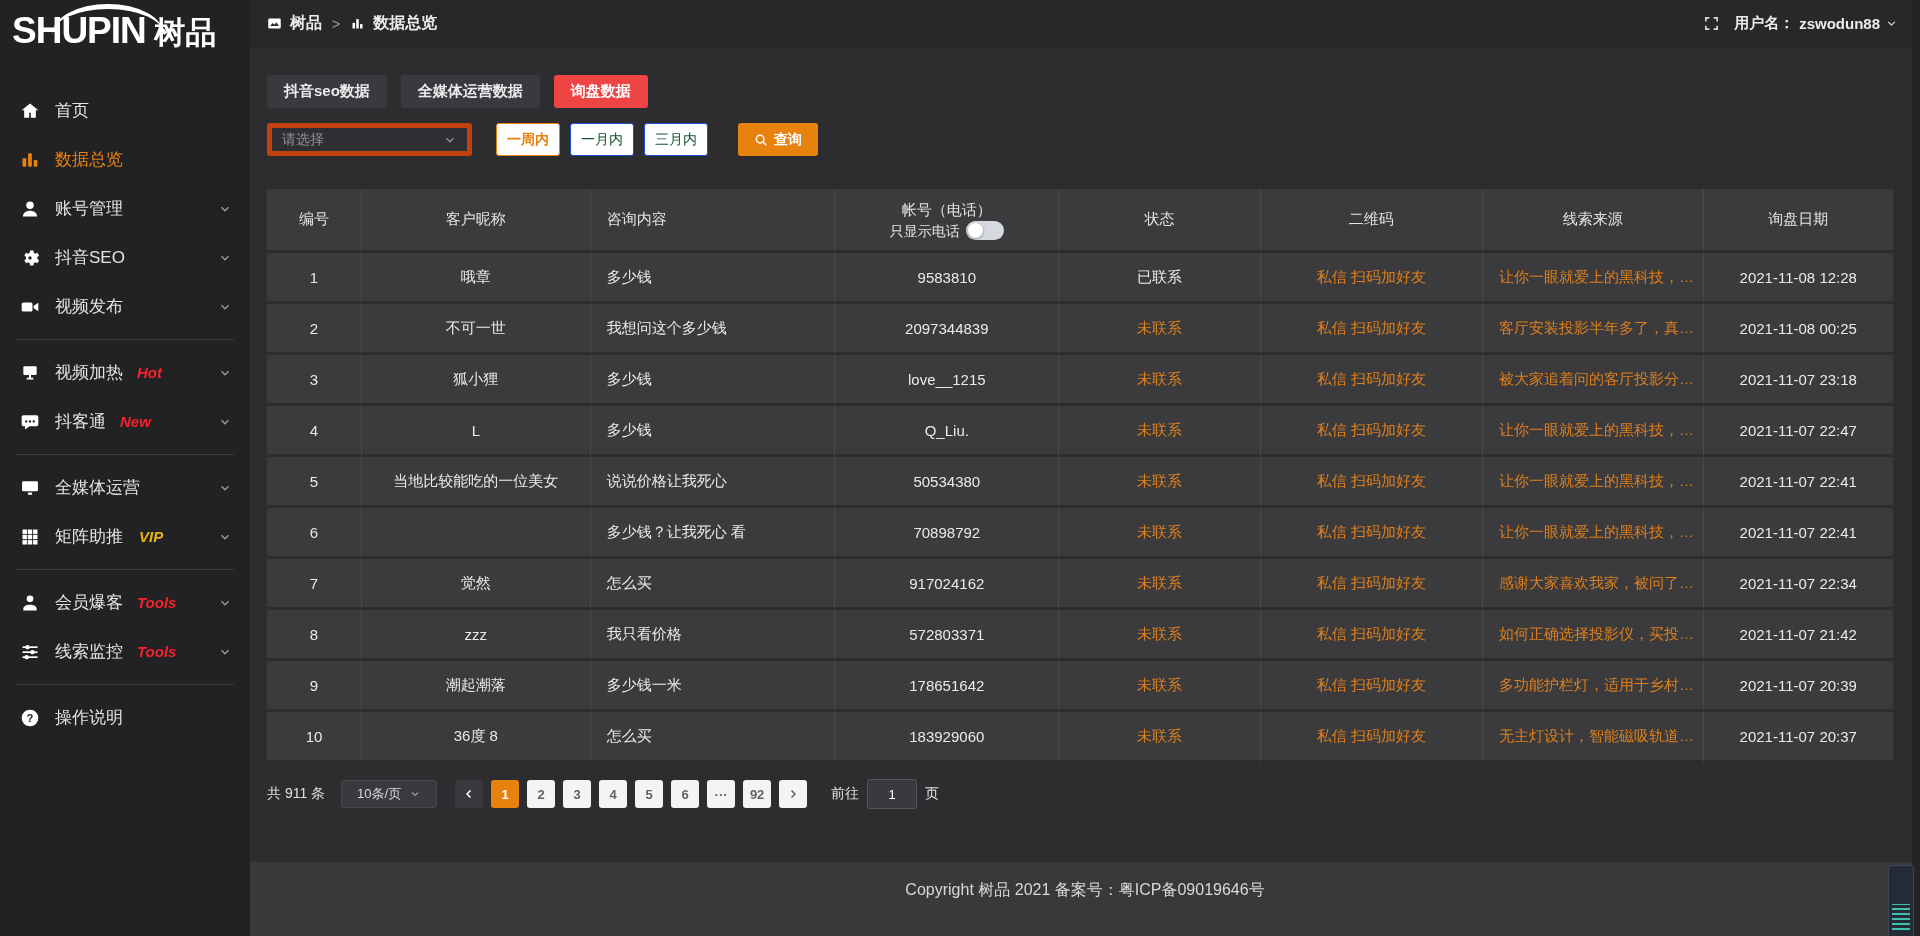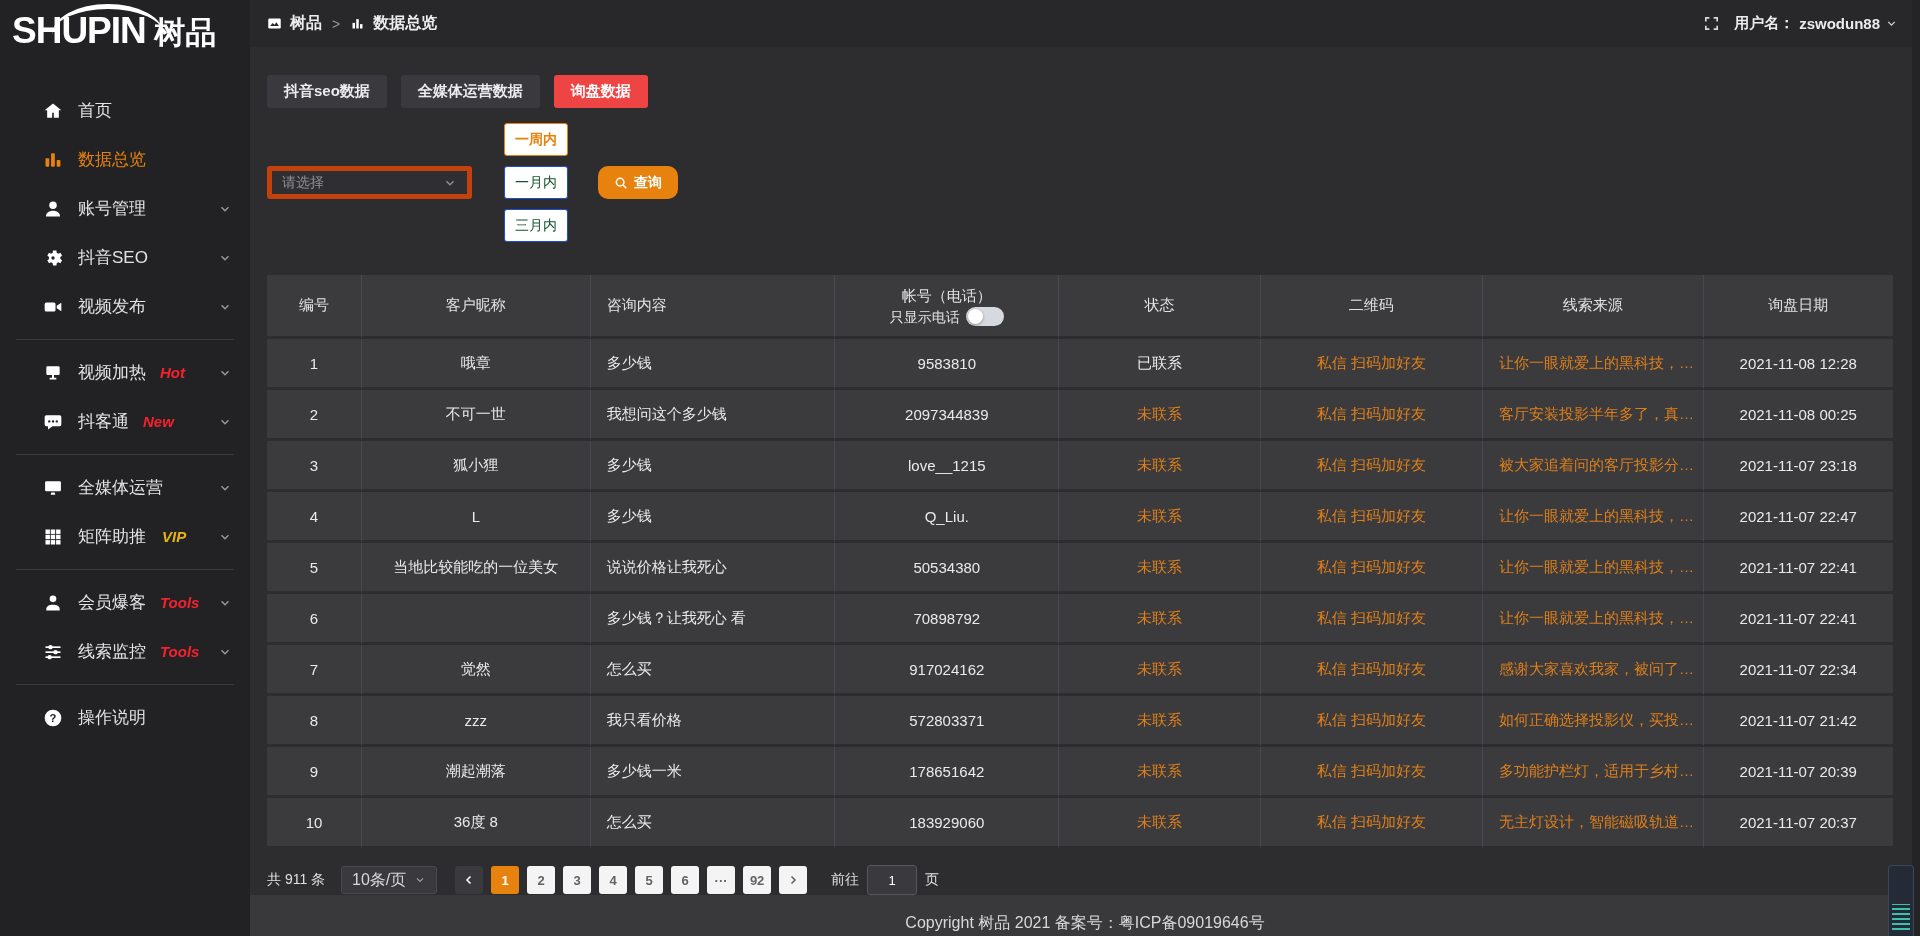--- a/index.html
+++ b/index.html
@@ -8,21 +8,21 @@
   .app{width:1920px;height:936px;display:flex;position:relative;justify-content:flex-end;}
 
   
   .sidebar{width:250px;flex:0 0 250px;background:#222225;height:936px;color:#e3e3e5;}
   .logo{position:relative;height:62px;padding:10px 0 0 12px;white-space:nowrap;}
   .logo-arc{position:absolute;left:52px;top:4px;width:112px;height:26px;
             border-top:5px solid #fff;border-radius:50% 50% 0 0 / 100% 100% 0 0;}
   .logo-en{font-size:37px;font-weight:bold;color:#fff;letter-spacing:-1px;}
   .logo-cn{font-size:31px;font-weight:bold;color:#fff;margin-left:4px;}
   .side-menu{margin-top:14px;}
-  .side-item{display:flex;align-items:center;height:49px;padding:0 18px 0 43px;cursor:pointer;}
+  .side-item{display:flex;align-items:center;height:49px;padding:0 18px 0 20px;cursor:pointer;}
   .side-item .s-icon{width:20px;height:20px;margin-right:15px;color:#fff;flex:0 0 20px;}
   .side-item .s-icon svg{width:20px;height:20px;display:block;}
   .side-item .s-label{font-size:17px;color:#e3e3e5;}
   .side-item.active .s-label,.side-item.active .s-icon{color:#e8820e;}
   .s-badge{font-size:15px;font-weight:bold;font-style:italic;margin-left:14px;}
   .s-chev{margin-left:auto;color:#9a9a9e;width:14px;height:14px;}
   .s-chev svg{width:14px;height:14px;display:block;}
   .side-divider{height:1px;background:#3a3a3e;margin:8px 16px;}
 
   
@@ -47,25 +47,25 @@
        color:#ececee;font-size:15px;font-weight:bold;cursor:pointer;
        font-family:inherit;}
   .tab.active{background:#ef4444;color:#fff;}
 
   
   .filters{display:flex;align-items:center;margin-top:15px;}
   .sel{width:205px;height:33px;background:#2f2f33;border:5px solid #c2410c;border-radius:3px;
        display:flex;align-items:center;padding:0 10px;color:#8f8f94;font-size:14px;cursor:pointer;box-sizing:border-box;}
   .sel .sel-chev{margin-left:auto;width:14px;height:14px;color:#8f8f94;}
   .sel .sel-chev svg{width:14px;height:14px;display:block;}
-  .range-group{display:flex;gap:10px;margin-left:32px;flex-direction:column;}
+  .range-group{display:flex;gap:10px;margin-left:24px;}
   .range-btn{height:33px;min-width:62px;padding:0 10px;border-radius:3px;border:1px solid #1d4ed8;
              background:#fff;color:#14532d;font-size:14px;cursor:pointer;font-family:inherit;}
   .range-btn.active{border:1px solid #e8820e;color:#e8820e;font-weight:bold;}
-  .search-btn{margin-left:30px;height:33px;padding:0 16px;border:none;border-radius:10px;
+  .search-btn{margin-left:30px;height:33px;padding:0 16px;border:none;border-radius:3px;
               background:#e8820e;color:#fff;font-size:14px;font-weight:bold;cursor:pointer;
               display:flex;align-items:center;gap:6px;font-family:inherit;}
   .search-btn .q-icon{width:14px;height:14px;color:#fff;}
   .search-btn .q-icon svg{width:14px;height:14px;display:block;}
 
   
   table{width:100%;border-collapse:separate;border-spacing:0;margin-top:33px;table-layout:fixed;}
   th,td{background:#3b3b3e;border-right:1px solid #49494d;border-bottom:3px solid #2d2d30;
         overflow:hidden;white-space:nowrap;text-overflow:ellipsis;}
   th:last-child,td:last-child{border-right:none;}
@@ -83,21 +83,21 @@
   .toggle{display:inline-block;width:38px;height:19px;border-radius:10px;background:#d6d9df;
           position:relative;cursor:pointer;vertical-align:middle;}
   .toggle::after{content:"";position:absolute;left:2px;top:2px;width:15px;height:15px;border-radius:50%;
                  background:#fff;box-shadow:0 1px 3px rgba(0,0,0,.35);}
 
   
   .pager{display:flex;align-items:center;margin-top:16px;gap:8px;color:#e0e0e2;font-size:14px;}
   .pg-total{margin-right:8px;}
   .pg-size{height:28px;min-width:96px;background:#3a3a3e;border:1px solid #49494d;border-radius:3px;
            display:flex;align-items:center;justify-content:center;gap:8px;padding:0 8px;
-           color:#d8d8da;font-size:16px;cursor:pointer;margin-right:10px;box-sizing:border-box;}
+           color:#d8d8da;font-size:13px;cursor:pointer;margin-right:10px;box-sizing:border-box;}
   .pg-size .sel-chev{width:12px;height:12px;color:#9a9a9e;}
   .pg-size .sel-chev svg{width:12px;height:12px;display:block;}
   .pg,.pg-nav{min-width:28px;height:28px;border:none;border-radius:3px;font-size:13px;font-weight:bold;
        cursor:pointer;padding:0 5px;font-family:inherit;display:flex;align-items:center;justify-content:center;}
   .pg{background:#f4f4f5;color:#606266;}
   .pg.active{background:#e8820e;color:#fff;}
   .pg-nav.prev{background:#3a3a3e;color:#fff;}
   .pg-nav.next{background:#f4f4f5;color:#606266;}
   .pg-goto{display:flex;align-items:center;gap:8px;margin-left:16px;}
   .pg-input{width:44px;height:26px;background:#3a3a3e;border:1px solid #55555a;border-radius:3px;

